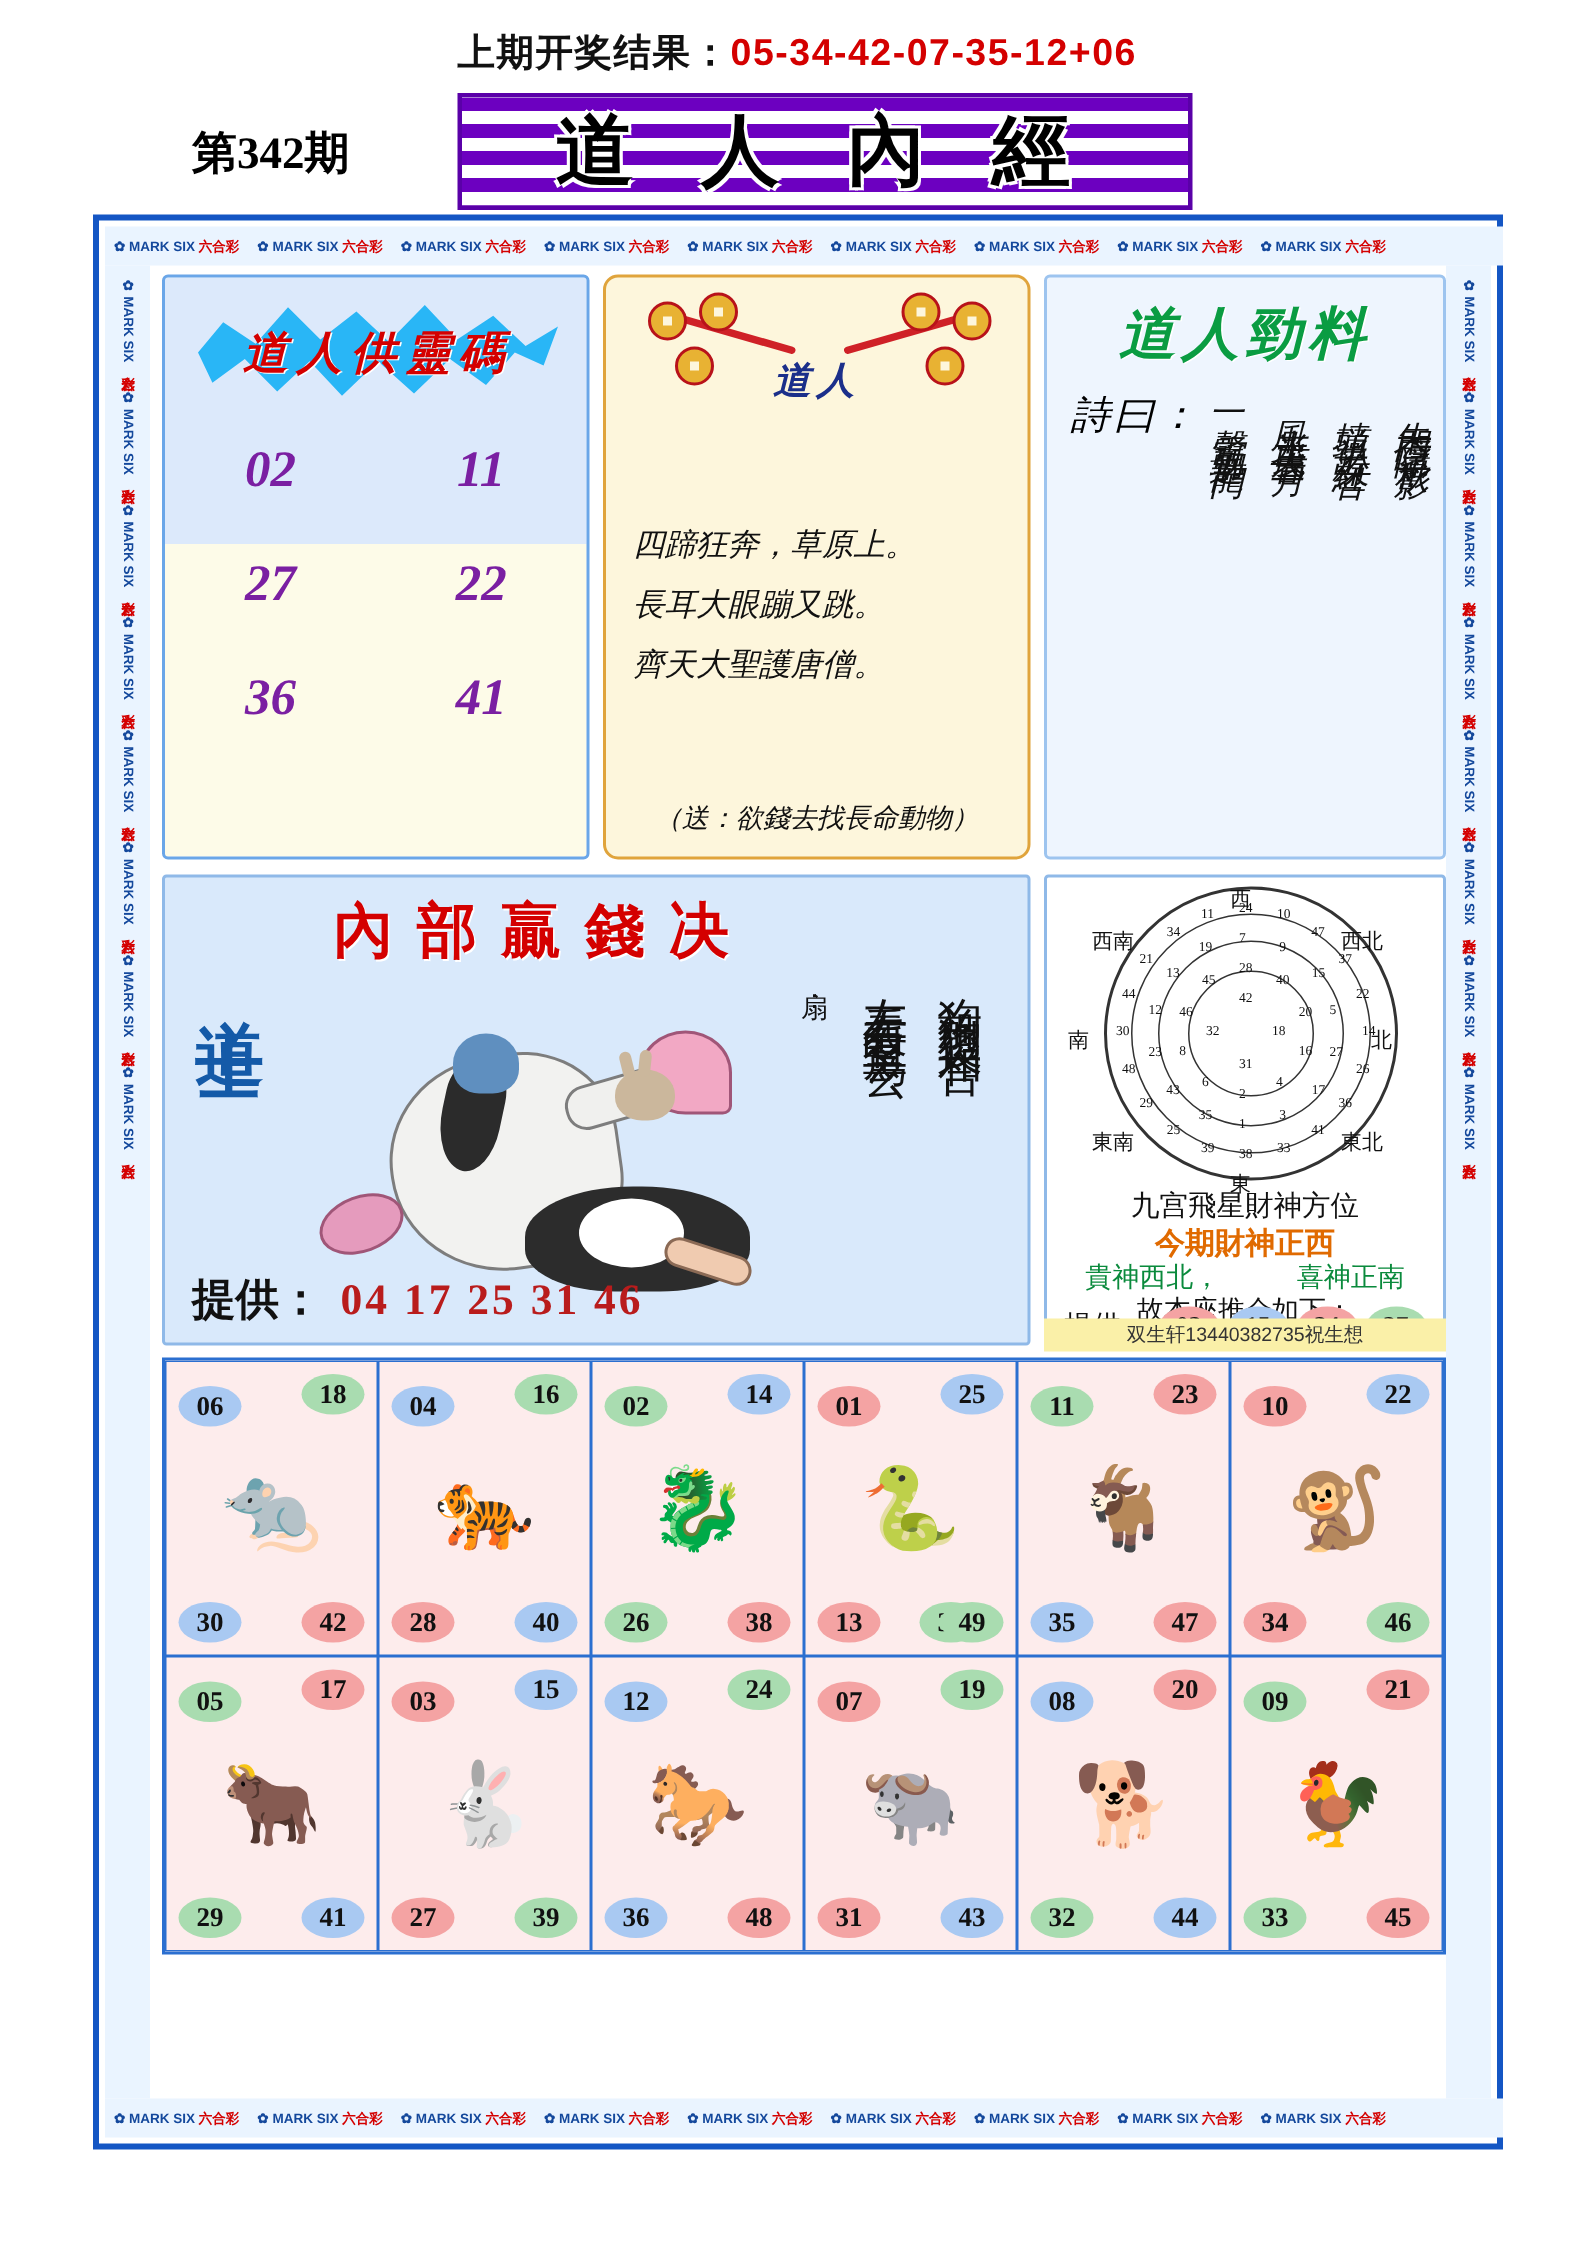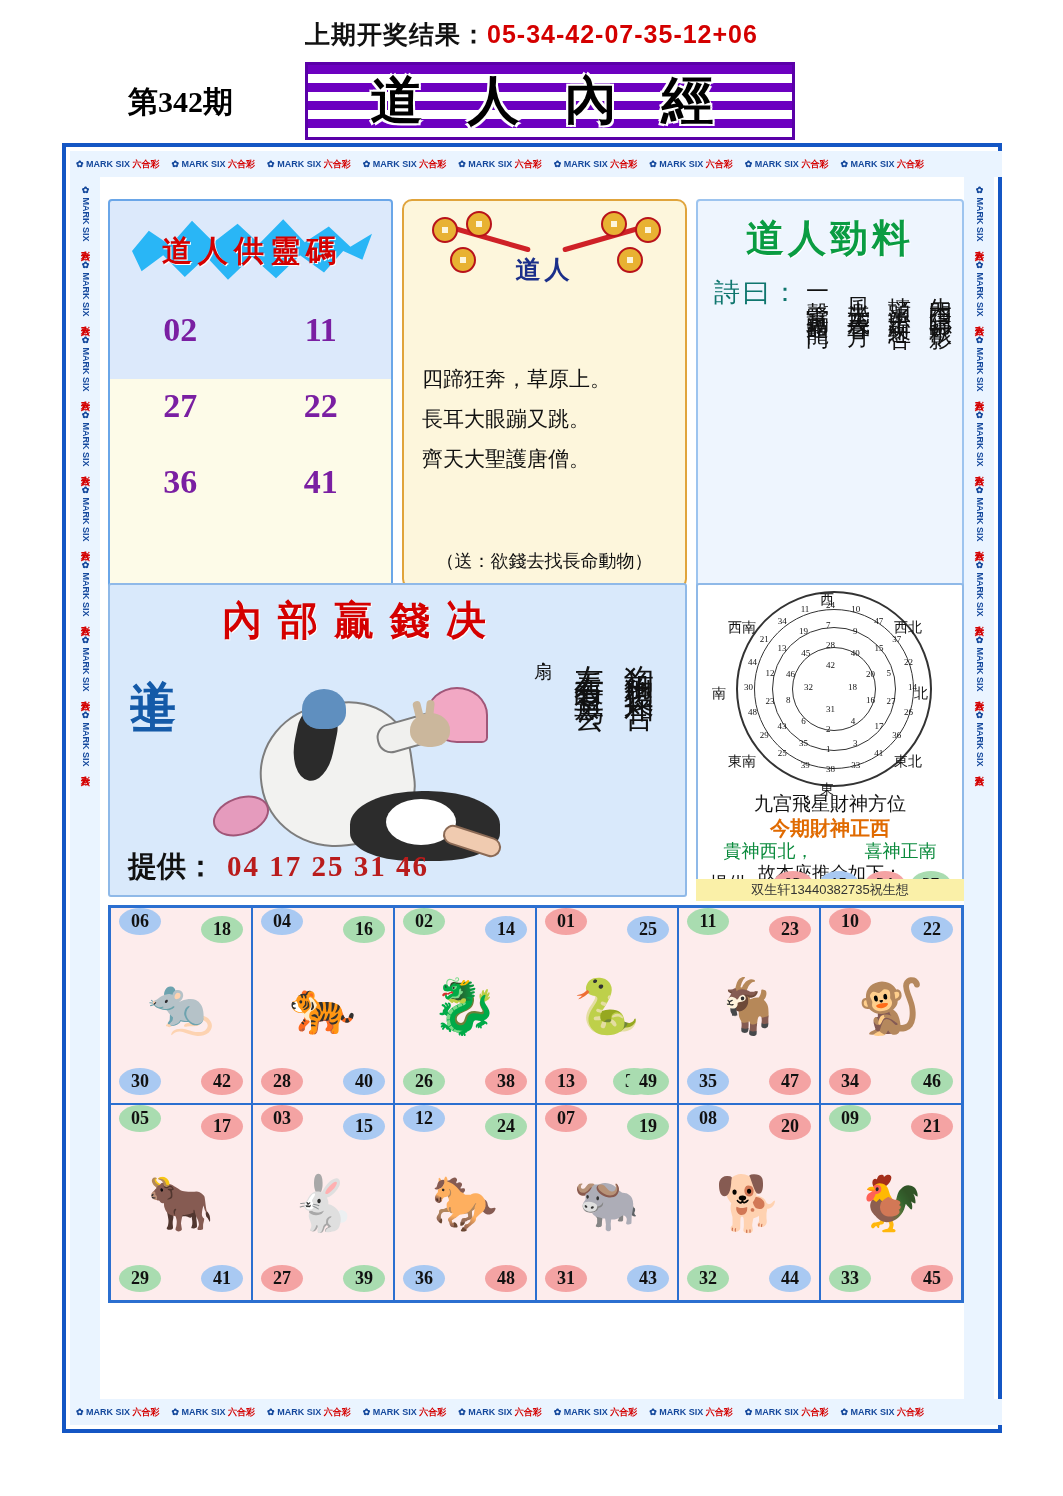--- a/index.html
+++ b/index.html
@@ -44,21 +44,21 @@
   .mk .cn{color:#d40000;}
   .mark-strip.left .mk,.mark-strip.right .mk{
     writing-mode:vertical-rl;padding:8px 0;
   }
 
   .inner{
     position:absolute;left:36px;top:32px;right:36px;bottom:32px;background:#fff;
   }
 
   
-  .row1{position:absolute;left:0;top:20px;width:100%;height:395px;}
+  .row1{position:absolute;left:0;top:4px;width:100%;height:395px;font-style:italic;}
   .panel{position:absolute;box-sizing:border-box;}
 
   .p-gong{
     left:6px;top:0;width:285px;height:390px;
     border:2px solid #6aa6e8;border-radius:4px;
     background:linear-gradient(180deg,#dce9fb 0 46%,#fdfbe8 46% 100%);
   }
   .burst{
     position:absolute;left:22px;top:14px;width:240px;height:72px;
   }
@@ -100,21 +100,21 @@
     left:594px;top:0;width:268px;height:390px;
     border:2px solid #9dc4ef;border-radius:4px;background:#eef5fe;
   }
   .jl-title{
     position:absolute;left:0;top:12px;width:100%;text-align:center;
     font-family:"Liberation Serif",serif;font-size:38px;font-weight:bold;color:#0a9c42;
     letter-spacing:4px;text-shadow:1px 1px 0 #fff;
   }
   .jl-shi{
     position:absolute;left:16px;top:74px;font-family:"Liberation Serif",serif;
-    font-size:26px;color:#0f766e;letter-spacing:3px;
+    font-size:26px;color:#000000;letter-spacing:3px;
   }
   .jl-poem{
     position:absolute;right:6px;top:78px;height:290px;display:flex;flex-direction:row-reverse;gap:10px;
   }
   .jl-poem .col{
     writing-mode:vertical-rl;font-family:"Liberation Serif",serif;font-size:23px;color:#111;letter-spacing:5px;
   }
 
   
   .row2{position:absolute;left:0;top:404px;width:100%;height:318px;}
@@ -189,21 +189,21 @@
     position:absolute;left:6px;top:726px;width:856px;height:398px;
     border:2px solid #2b6fd0;box-sizing:border-box;display:grid;
     grid-template-columns:repeat(6,1fr);grid-template-rows:1fr 1fr;
   }
   .zcell{border:1px solid #2b6fd0;position:relative;background:#fdecec;box-sizing:border-box;}
   .zcell .n{
     position:absolute;width:42px;height:27px;border-radius:50%;
     display:flex;align-items:center;justify-content:center;
     font-family:"Liberation Serif",serif;font-size:18px;font-weight:bold;color:#111;
   }
-  .n.tl{left:8px;top:0;text-align:right;}
+  .n.tl{left:8px;top:16px;text-align:right;}
   .n.tr{right:8px;top:8px;}
   .n.bl{left:8px;bottom:8px;}
   .n.br{right:8px;bottom:8px;}
   .n.bc2{left:50%;margin-left:6px;bottom:8px;}
   .zcell .animal{
     position:absolute;left:50%;top:50%;transform:translate(-50%,-50%);
     font-size:54px;line-height:1;
   }
 </style>
 </head>

